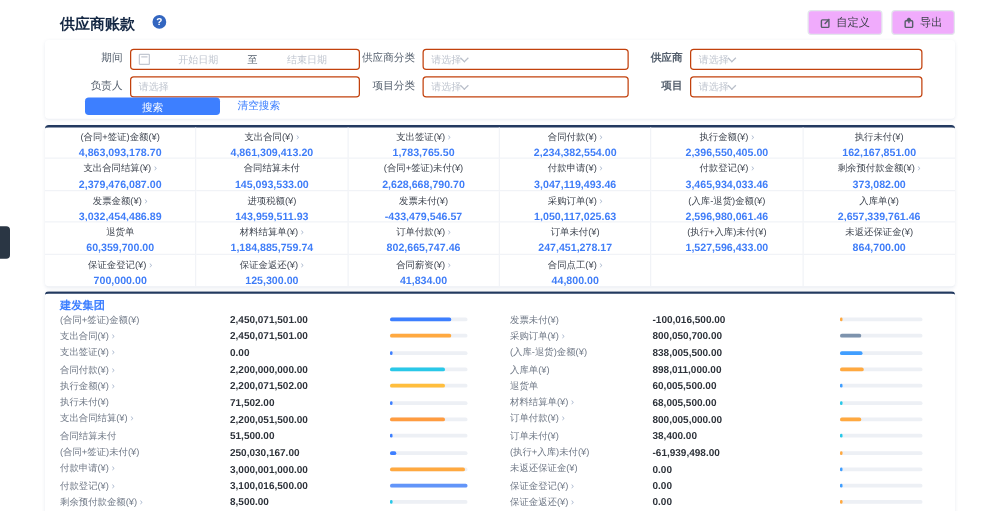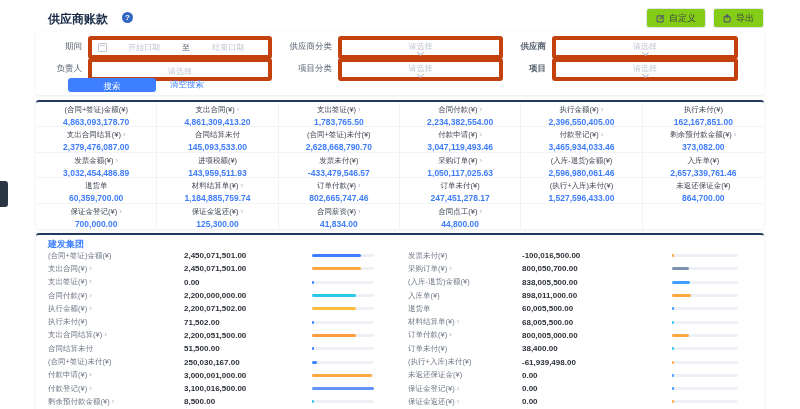--- a/index.html
+++ b/index.html
@@ -7,46 +7,46 @@
   .screen{position:relative;width:800px;height:409px;overflow:hidden;
     background:
       linear-gradient(115deg, rgba(255,255,255,.5) 0%, rgba(255,255,255,0) 20%),
       linear-gradient(180deg,#4a8ae6 0%,#4186e4 16%,#7dade c 0,#7daeec 38%,#c7dcf6 60%,#e9f2fb 82%,#f1f7fd 100%);
   }
   
   .page-title{position:absolute;left:48px;top:11px;font-size:12px;font-weight:bold;color:#152844;}
   .help{position:absolute;left:122px;top:12px;width:11px;height:11px;border-radius:50%;background:#3366c0;color:#fff;
     font-size:8px;line-height:11px;text-align:center;font-weight:bold;}
   .hbtns{position:absolute;right:36px;top:8px;display:flex;gap:7px;}
-  .hbtn{display:flex;align-items:center;gap:4px;height:20px;padding:0 9px;background:#84cc16;border:1px solid #e3e6ec;
+  .hbtn{display:flex;align-items:center;gap:4px;height:20px;padding:0 9px;background:#f0abfc;border:1px solid #e3e6ec;
     border-radius:3px;font-size:9px;color:#3a3f47;cursor:pointer;}
   .hbtn svg{width:9px;height:9px;stroke:#565d68;fill:none;stroke-width:1.5;}
   
   .card{position:absolute;left:36px;width:728px;background:#fff;border-radius:3px;box-shadow:0 1px 3px rgba(30,60,120,.10);}
   .filter-card{top:32px;height:63px;}
   .stats-card{top:100px;height:129px;border-top:2px solid #22395f;box-sizing:border-box;}
   .list-card{top:233px;height:220px;border-top:2px solid #22395f;box-sizing:border-box;}
   
   .fgroup{position:absolute;display:flex;align-items:center;height:16px;}
   .r0{top:7px;} .r1{top:29px;}
-  .c0{left:0;width:236px;} .c1{left:242px;width:225px;} .c2{left:420px;width:282px;}
+  .c0{left:16px;width:236px;} .c1{left:242px;width:225px;} .c2{left:420px;width:282px;}
   .flabel{font-size:8.5px;color:#55606e;text-align:right;flex:0 0 auto;}
   .c0 .flabel{width:46px;} .c1 .flabel{width:54px;} .c2 .flabel{width:90px;font-weight:bold;}
-  .fctl{flex:1;margin-left:6px;height:15px;border:4px solid #c2410c;border-radius:3px;display:flex;align-items:center;
+  .fctl{flex:1;margin-left:6px;height:15px;border:1px solid #c2410c;border-radius:3px;display:flex;align-items:center;
     padding:0 6px;background:#fff;}
   .ph{font-size:8px;color:#bfc5cf;}
   .daterange{justify-content:flex-start;gap:0;}
   .daterange .ph{flex:1;text-align:center;}
   .sep{font-size:8px;color:#55606e;padding:0 4px;}
   .cal{width:7px;height:7px;border:1px solid #c3c8d1;border-radius:1px;position:relative;margin-right:3px;flex:0 0 auto;}
   .cal::before{content:"";position:absolute;left:1px;right:1px;top:1.5px;height:1px;background:#c3c8d1;}
-  .select{justify-content:flex-end;flex-direction:column;}
+  .select{justify-content:flex-start;}
   .chev{width:4px;height:4px;border-right:1px solid #b8bec9;border-bottom:1px solid #b8bec9;transform:rotate(45deg);margin-top:-2px;}
   .factions{position:absolute;left:32px;top:46px;display:flex;align-items:center;gap:14px;}
-  .search-btn{width:88px;height:14px;background:#3d7fff;color:#fff;border:none;border-radius:3px;font-size:8.5px;cursor:pointer;
+  .search-btn{width:108px;height:14px;background:#3d7fff;color:#fff;border:none;border-radius:3px;font-size:8.5px;cursor:pointer;
     font-family:inherit;line-height:14px;}
   .clear-link{font-size:8.5px;color:#3d7fff;cursor:pointer;text-decoration:none;}
   
   #stats-grid{position:absolute;inset:0;display:grid;grid-template-columns:repeat(6,1fr);grid-auto-rows:1fr;}
   .scell{border-right:1px solid #f1f3f7;border-bottom:1px solid #f1f3f7;text-align:center;padding-top:3px;overflow:hidden;}
   .scell:nth-child(6n){border-right:none;}
   .scell:nth-child(n+25){border-bottom:none;}
   .sl{display:flex;justify-content:center;align-items:center;gap:2px;font-size:7.5px;color:#3f4550;white-space:nowrap;}
   .sarrow{color:#a9b7cd;font-size:8px;line-height:1;}
   .sv{margin-top:2px;font-size:8.5px;font-weight:bold;color:#3f7df8;white-space:nowrap;}

